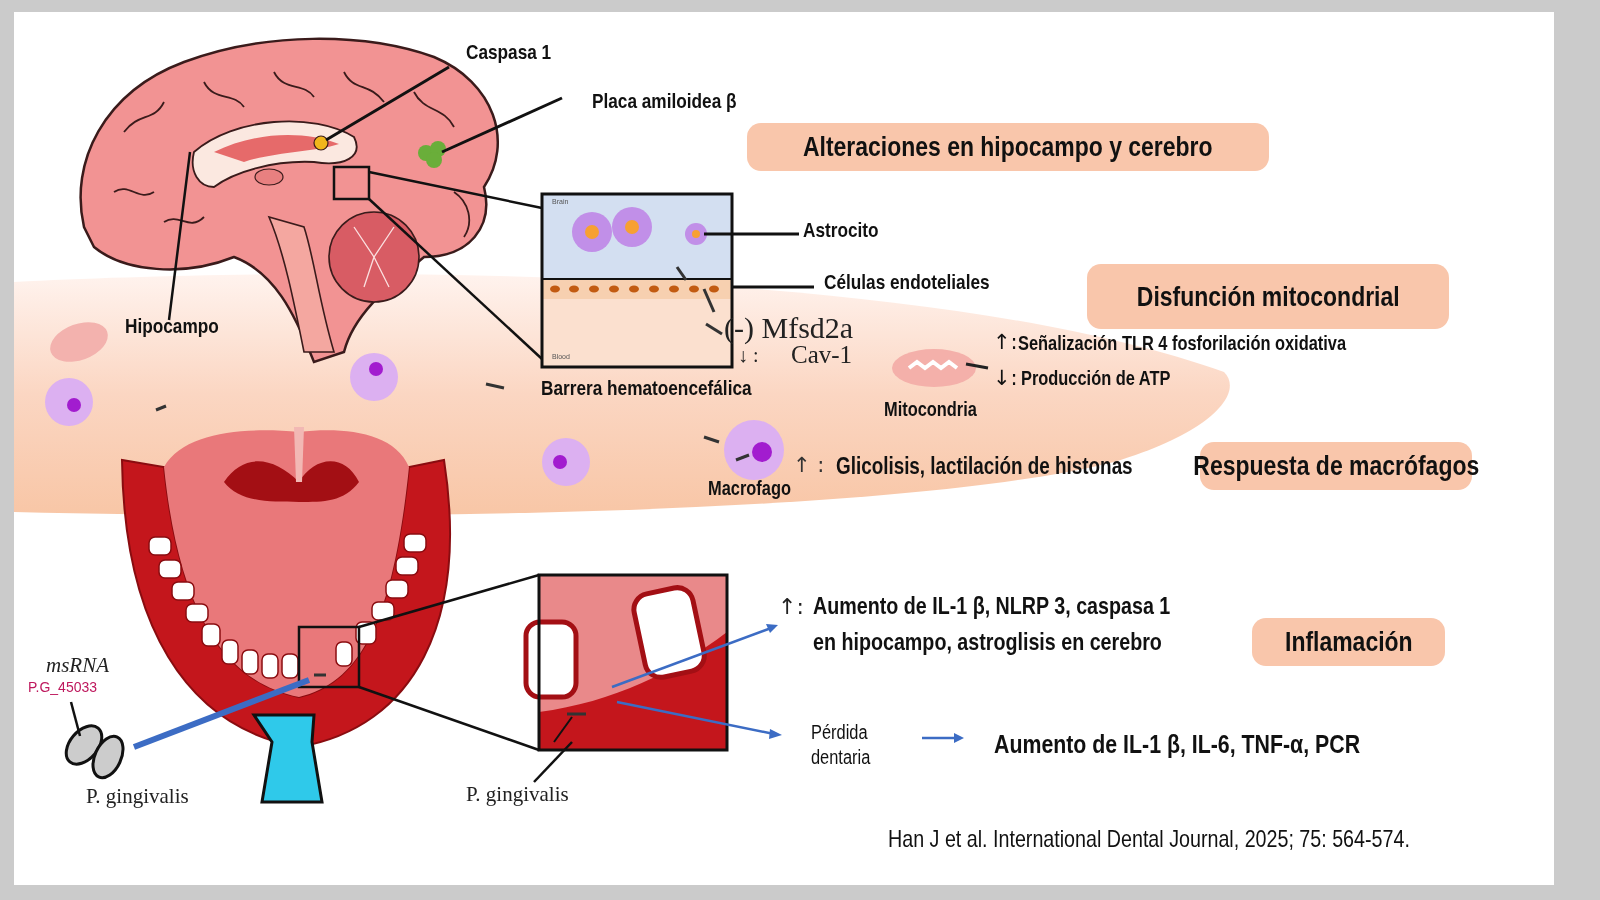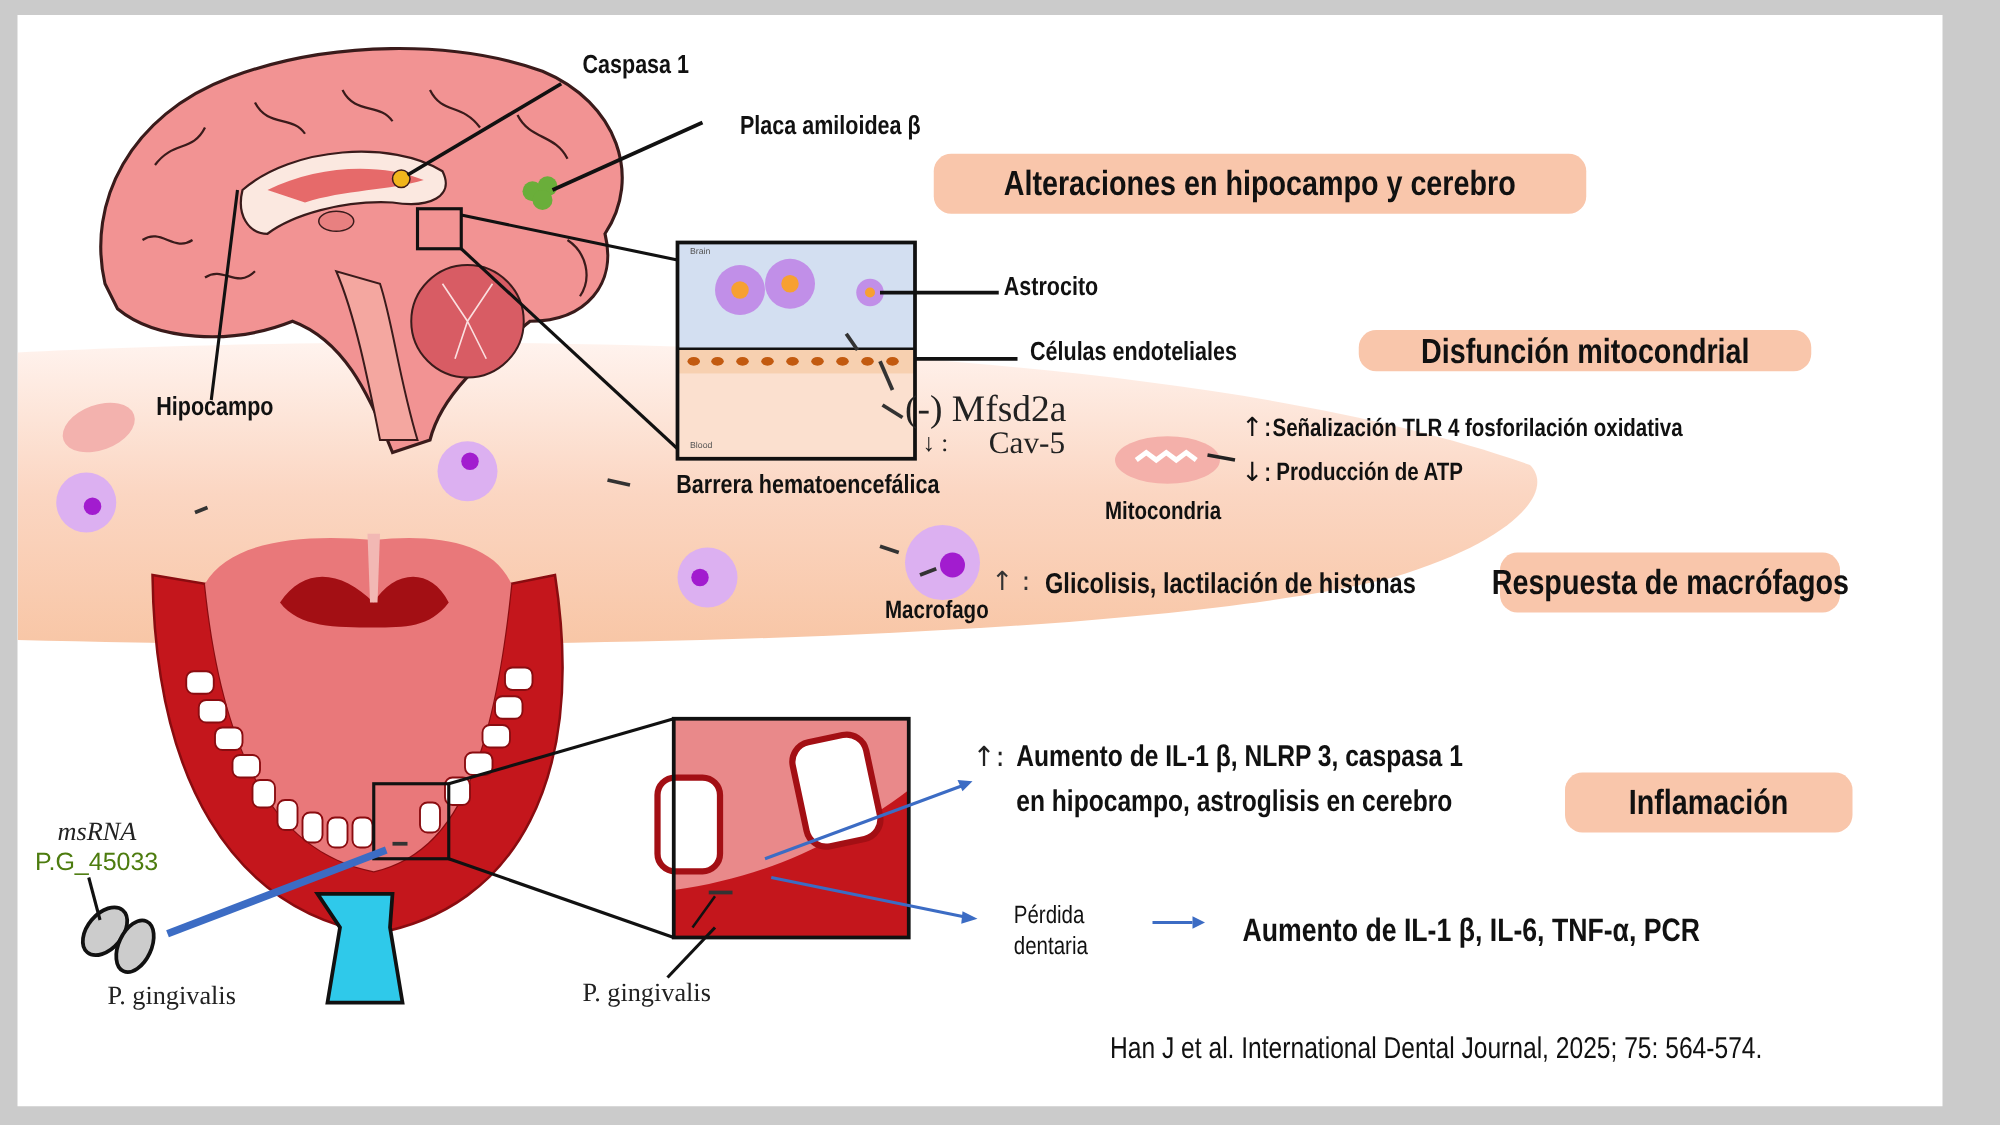--- a/index.html
+++ b/index.html
@@ -163,55 +163,55 @@
       <line x1="603" y1="690" x2="760" y2="722" stroke-width="2.5"></line>
       <polygon points="768,723 756,717 755,727" stroke="none"></polygon>
       <line x1="908" y1="726" x2="940" y2="726" stroke-width="2.5"></line>
       <polygon points="950,726 940,721 940,731" stroke="none"></polygon>
     </g>
   </svg>
 
   <div class="box" style="left:733px;top:111px;width:522px;height:48px;">
     <span style="font-size:28px;">Alteraciones en hipocampo y cerebro</span>
   </div>
-  <div class="box" style="left:1073px;top:252px;width:362px;height:33px;">
+  <div class="box" style="left:1073px;top:252px;width:362px;height:65px;">
     <span style="font-size:28px;">Disfunción mitocondrial</span>
   </div>
   <div class="box" style="left:1186px;top:430px;width:272px;height:48px;">
     <span style="font-size:28px;">Respuesta de macrófagos</span>
   </div>
-  <div class="box" style="left:1238px;top:606px;width:230px;height:48px;">
+  <div class="box" style="left:1238px;top:606px;width:193px;height:48px;">
     <span style="font-size:28px;">Inflamación</span>
   </div>
 
   <div class="lbl" style="left:452px;top:28px;font-size:21px;">Caspasa 1</div>
   <div class="lbl" style="left:578px;top:77px;font-size:21px;">Placa amiloidea β</div>
   <div class="lbl" style="left:111px;top:302px;font-size:21px;">Hipocampo</div>
 
   <div class="abs" style="left:538px;top:186px;font-size:7px;color:#555;font-family:'Liberation Sans',sans-serif;">Brain</div>
   <div class="abs" style="left:538px;top:341px;font-size:7px;color:#555;font-family:'Liberation Sans',sans-serif;">Blood</div>
   <div class="lbl" style="left:789px;top:206px;font-size:21px;">Astrocito</div>
   <div class="lbl" style="left:810px;top:258px;font-size:21px;">Células endoteliales</div>
   <div class="serif" style="left:710px;top:299px;font-size:30px;text-align:right;">(-) Mfsd2a</div>
   <div class="serif" style="left:724px;top:332px;font-size:20px;">↓ :</div>
-  <div class="serif" style="left:777px;top:329px;font-size:25px;">Cav-5</div>
+  <div class="serif" style="left:777px;top:329px;font-size:25px;">Cav-1</div>
   <div class="lbl" style="left:527px;top:364px;font-size:21px;">Barrera hematoencefálica</div>
 
   <div class="abs" style="left:979px;top:318px;font-size:21px;font-family:'DejaVu Sans',sans-serif;color:#111;">↑:</div>
   <div class="lbl" style="left:1004px;top:320px;font-size:20px;">Señalización TLR 4 fosforilación oxidativa</div>
   <div class="abs" style="left:979px;top:354px;font-size:21px;font-family:'DejaVu Sans',sans-serif;color:#111;">↓:</div>
   <div class="lbl" style="left:1007px;top:355px;font-size:20px;">Producción de ATP</div>
   <div class="lbl" style="left:870px;top:386px;font-size:20px;">Mitocondria</div>
 
   <div class="abs" style="left:779px;top:441px;font-size:21px;font-family:'DejaVu Sans',sans-serif;color:#333;">↑ :</div>
   <div class="lbl" style="left:822px;top:441px;font-size:23px;">Glicolisis, lactilación de histonas</div>
   <div class="lbl" style="left:694px;top:465px;font-size:20px;">Macrofago</div>
 
   <div class="serif" style="left:32px;top:641px;font-size:21px;font-style:italic;">msRNA</div>
-  <div class="abs" style="left:14px;top:667px;font-size:20px;font-family:'Liberation Sans',sans-serif;color:#4d7c0f;">P.G_45033</div>
+  <div class="abs" style="left:14px;top:667px;font-size:14px;font-family:'Liberation Sans',sans-serif;color:#be185d;">P.G_45033</div>
   <div class="serif" style="left:72px;top:772px;font-size:21px;">P. gingivalis</div>
   <div class="serif" style="left:452px;top:770px;font-size:21px;">P. gingivalis</div>
 
   <div class="abs" style="left:764px;top:582px;font-size:22px;font-family:'DejaVu Sans',sans-serif;color:#222;">↑:</div>
   <div class="lbl" style="left:799px;top:580px;font-size:24px;">Aumento de IL-1 β, NLRP 3, caspasa 1</div>
   <div class="lbl" style="left:799px;top:616px;font-size:24px;">en hipocampo, astroglisis en cerebro</div>
 
   <div class="lbl" style="left:797px;top:709px;font-size:20px;font-weight:normal;">Pérdida</div>
   <div class="lbl" style="left:797px;top:734px;font-size:20px;font-weight:normal;">dentaria</div>
   <div class="lbl" style="left:980px;top:717px;font-size:26px;">Aumento de IL-1 β, IL-6,  TNF-α, PCR</div>

